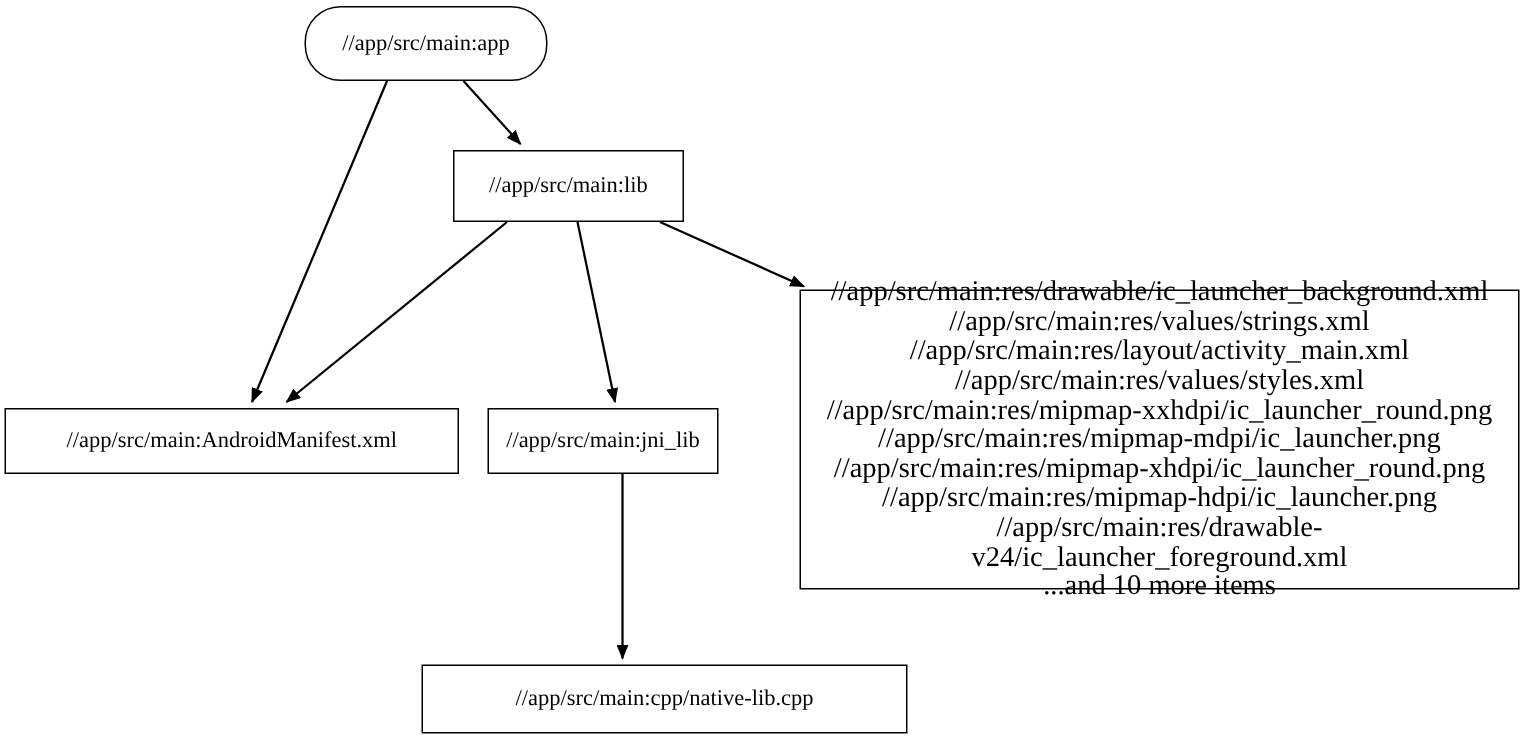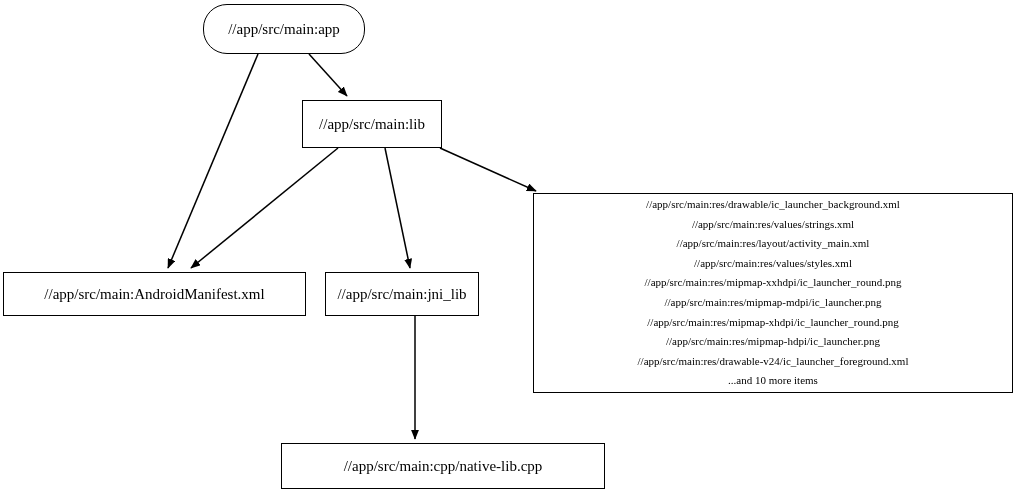--- a/index.html
+++ b/index.html
@@ -37,26 +37,26 @@
     line-height: 1.0;
     white-space: nowrap;
   }
   .node-label {
     display: block;
     padding: 0 6px;
   }
   .node-multiline {
     white-space: pre-line;
     line-height: 19.6px;
-    font-size: 11px;
+    font-size: 19px;
   }
 
   
   #node-app        { left: 203px; top: 4px;   width: 162px; height: 50px; border-radius: 24px; }
-  #node-lib        { left: 302px; top: 100px; width: 140px; height: 48px; }
+  #node-lib        { left: 302px; top: 100px; width: 154px; height: 48px; }
   #node-manifest   { left: 3px;   top: 272px; width: 303px; height: 44px; }
   #node-jni-lib    { left: 325px; top: 272px; width: 154px; height: 44px; }
   #node-res-bundle { left: 533px; top: 193px; width: 480px; height: 200px; }
   #node-native-lib { left: 281px; top: 443px; width: 324px; height: 46px; }
 </style>
 </head>
 <body>
 
 <div id="graph-canvas">
 

